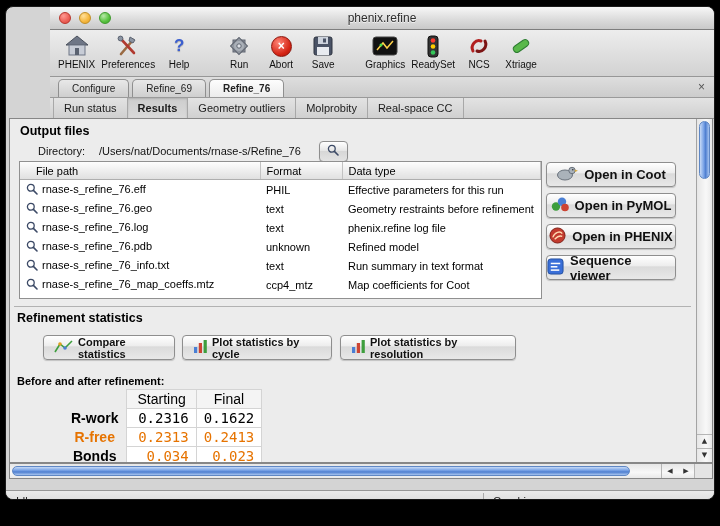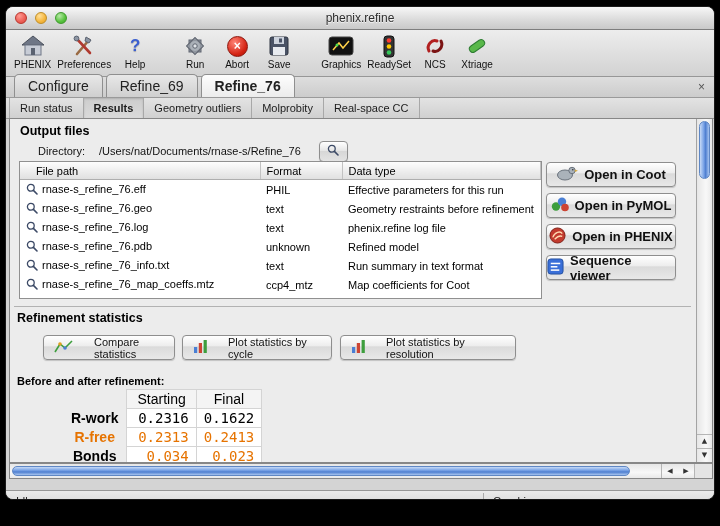--- a/index.html
+++ b/index.html
@@ -5,20 +5,21 @@
   html,body { margin:0; padding:0; }
   body {
     width:720px; height:526px; background:#000;
     font-family:"Liberation Sans", sans-serif; position:relative; overflow:hidden;
   }
   .window {
     position:absolute; left:5px; top:6px; width:710px; height:494px;
     background:#d4d4d4; border-radius:8px; overflow:hidden;
     border:1px solid #1a1a1a; box-shadow:0 8px 22px rgba(0,0,0,.85);
     box-sizing:border-box;
+    padding-left:44px;
   }
   
   .titlebar {
     height:22px; background:linear-gradient(#f7f7f7,#dcdcdc 55%,#c9c9c9);
     border-bottom:1px solid #7e7e7e; position:relative;
     display:flex; align-items:center; justify-content:center;
   }
   .lights { position:absolute; left:9px; top:5px; display:flex; gap:8px; }
   .light { width:12px; height:12px; border-radius:50%; box-sizing:border-box; }
   .light.red   { background:radial-gradient(circle at 35% 30%, #ff9a92, #ec5f56 60%, #d94c42); border:1px solid #b8352c; }
@@ -42,21 +43,21 @@
     color:#fff; font-weight:bold; font-size:12px; line-height:19px; text-align:center;
     border:1px solid #8c130a;
   }
   
   .maintabs {
     height:21px; background:linear-gradient(#dedede,#cccccc);
     border-bottom:1px solid #9a9a9a; display:flex; align-items:flex-end;
     padding-left:8px; position:relative; box-sizing:border-box;
   }
   .tab {
-    font-size:14px; color:#222; padding:3px 13px 3px; margin-right:3px;
+    font-size:10px; color:#222; padding:3px 13px 3px; margin-right:3px;
     border:1px solid #8f8f8f; border-bottom:none; border-radius:5px 5px 0 0;
     background:linear-gradient(#e8e8e8,#cfcfcf); white-space:nowrap; cursor:default;
   }
   .tab.active { background:linear-gradient(#fdfdfd,#ececec); font-weight:bold; }
   .tabclose { position:absolute; right:9px; top:3px; font-size:12px; color:#555; cursor:default; }
   
   .subtabs {
     height:21px; background:linear-gradient(#e3e3e3,#d0d0d0);
     border-bottom:1px solid #979797; display:flex; align-items:stretch;
     padding-left:3px; box-sizing:border-box;
@@ -97,24 +98,24 @@
   .actionbtn {
     position:absolute; left:536px; width:130px; height:25px;
     display:flex; align-items:center; justify-content:center; gap:6px;
     background:linear-gradient(#ffffff,#ececec 45%,#dadada 46%,#e8e8e8);
     border:1px solid #8e8e8e; border-radius:4px; box-shadow:0 1px 1px rgba(0,0,0,.18);
     font-size:13px; font-weight:bold; color:#111; cursor:default; box-sizing:border-box;
   }
   .divider { position:absolute; left:4px; top:187px; width:677px; border-top:1px solid #b2b2b2; }
   .statbtn {
     position:absolute; top:216px; height:25px;
-    display:flex; align-items:center; justify-content:center; gap:20px; padding:0 10px;
+    display:flex; align-items:center; justify-content:center; gap:4px; padding:0 10px;
     background:linear-gradient(#ffffff,#ececec 45%,#dadada 46%,#e8e8e8);
     border:1px solid #8e8e8e; border-radius:4px; box-shadow:0 1px 1px rgba(0,0,0,.18);
-    font-size:11px; font-weight:normal; color:#111; cursor:default; box-sizing:border-box;
+    font-size:11px; font-weight:bold; color:#111; cursor:default; box-sizing:border-box;
   }
   .subhdr { position:absolute; left:7px; top:256px; font-size:11px; font-weight:bold; color:#000; }
   table.stats { position:absolute; left:53px; top:270px; border-collapse:collapse; font-size:14px; }
   table.stats th {
     background:#f4f4f4; border:1px solid #d4d4d4; font-weight:normal; padding:1px 10px; height:14px; text-align:center;
   }
   table.stats th.corner { background:transparent; border:none; }
   table.stats td.lbl { font-weight:bold; text-align:center; padding:1px 8px; height:15px; color:#000; }
   table.stats td.val {
     background:#fff; border:1px solid #d4d4d4; text-align:right; padding:1px 7px;

